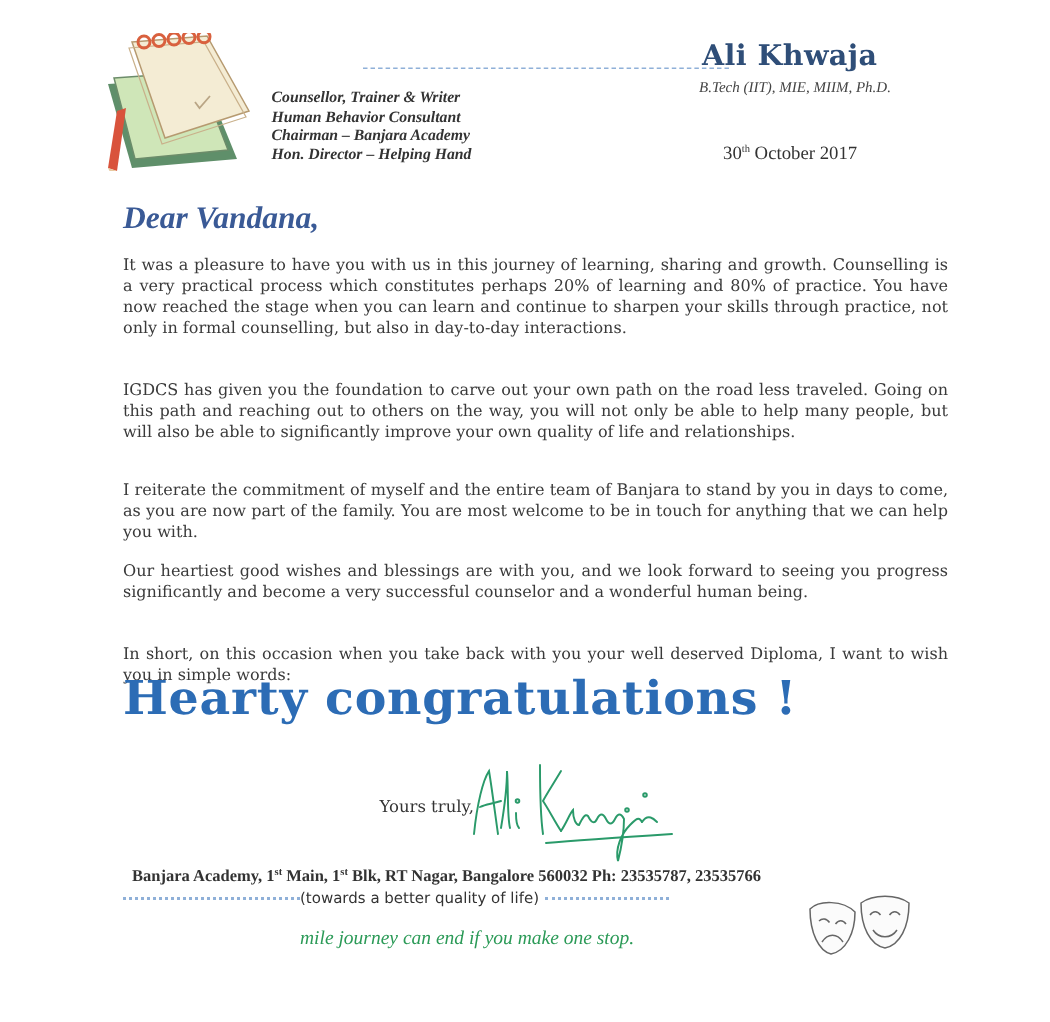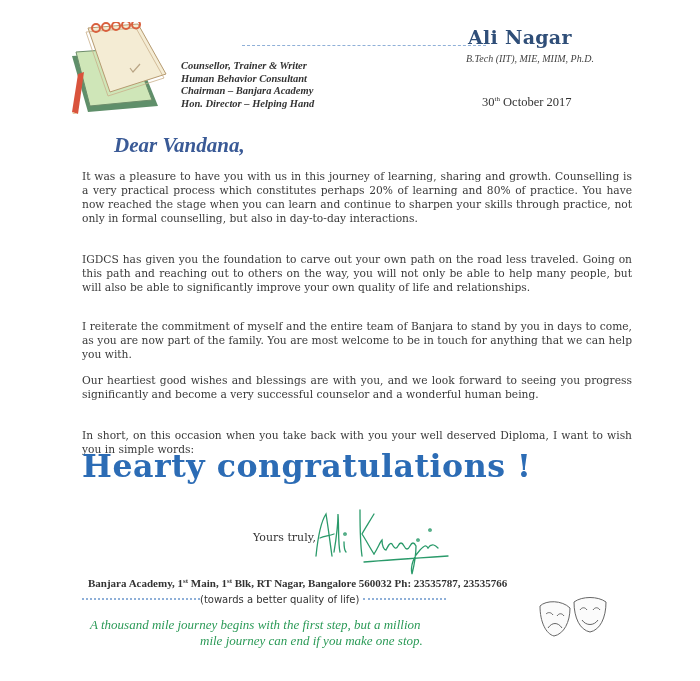--- a/index.html
+++ b/index.html
@@ -11,21 +11,21 @@
     
     .logo { left: 66px; top: 22px; width: 104px; height: 92px; }
     .header-rule { left: 242px; top: 45px; width: 244px; border-top: 1px dashed #8fb0d8; }
     .name { left: 468px; top: 26px; font-family: "DejaVu Serif", serif; font-weight: bold; font-size: 19px; color: #2f4e78; letter-spacing: 0.3px; }
     .degrees { left: 466px; top: 53px; font-family: "Liberation Serif", serif; font-style: italic; font-size: 10px; color: #444; }
     .roles { left: 181px; top: 60px; font-family: "Liberation Serif", serif; font-style: italic; font-size: 10.5px; line-height: 12.5px; color: #333; font-weight: bold; }
     .date { left: 482px; top: 95px; font-family: "Liberation Serif", serif; font-size: 12.5px; color: #333; text-align: center; }
     .date sup { font-size: 7px; vertical-align: 5px; }
 
     
-    .salutation { left: 82px; top: 133px; font-family: "Liberation Serif", serif; font-style: italic; font-weight: bold; font-size: 21px; color: #3a5a96; margin-left: 32px; }
+    .salutation { left: 82px; top: 133px; font-family: "Liberation Serif", serif; font-style: italic; font-weight: bold; font-size: 21px; color: #3a5a96; }
 
     
     .para { left: 82px; width: 550px; font-family: "DejaVu Serif", serif; font-size: 10.7px; line-height: 14px; color: #3a3a3a; text-align: justify; }
     .p1 { top: 170px; }
     .p2 { top: 253px; }
     .p3 { top: 320px; }
     .p4 { top: 374px; }
     .p5 { top: 429px; }
 
     .congrats { left: 82px; top: 448px; font-family: "DejaVu Serif", serif; font-weight: bold; font-size: 31px; color: #2c6cb5; letter-spacing: 0.5px; transform: scaleX(1.02); transform-origin: left; }
@@ -71,21 +71,21 @@
       <circle cx="60" cy="3" r="4"></circle>
       <circle cx="70" cy="2.5" r="4"></circle>
     </g>
 
     <polyline points="64,46 67,50 74,42" fill="none" stroke="#b9a585" stroke-width="1.2"></polyline>
   </svg>
 </div>
 
 <div class="abs header-rule"></div>
 
-<div class="abs name">Ali Nagar</div>
+<div class="abs name">Ali Khwaja</div>
 <div class="abs degrees">B.Tech (IIT), MIE, MIIM, Ph.D.</div>
 
 <div class="abs roles">
   <div>Counsellor, Trainer &amp; Writer</div>
   <div>Human Behavior Consultant</div>
   <div>Chairman  – Banjara Academy</div>
   <div>Hon. Director – Helping Hand</div>
 </div>
 
 <div class="abs date"><span>30</span><sup>th</sup><span> October 2017</span></div>
@@ -142,15 +142,14 @@
     <path d="M12,34 C16,28 22,28 26,34"></path>
 
     <path d="M38,8 C46,2 62,2 70,8 C70,24 64,36 54,38 C44,36 38,24 38,8 Z" fill="#fbfbfb"></path>
     <path d="M44,16 C46,13 49,13 51,16"></path>
     <path d="M57,16 C59,13 62,13 64,16"></path>
     <path d="M46,26 C50,32 58,32 62,26"></path>
   </svg>
 </div>
 
 <div class="abs quote">
-  <span>A thousand mile journey begins with the first step, but a million</span>
   <span class="quote-line2">mile journey can end if you make one stop.</span>
 </div>
 
 </body></html>

